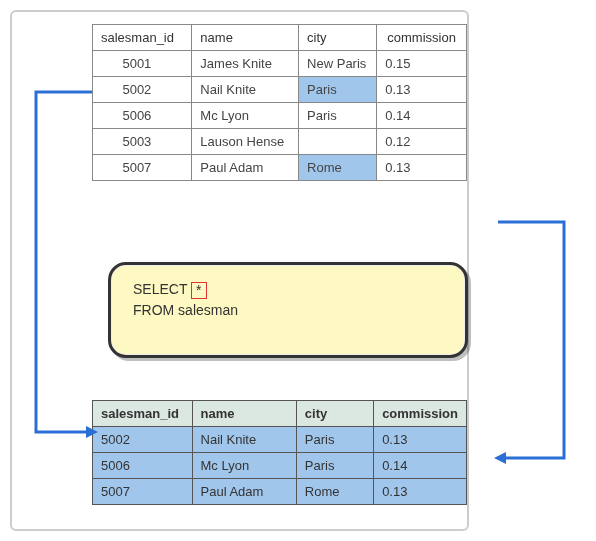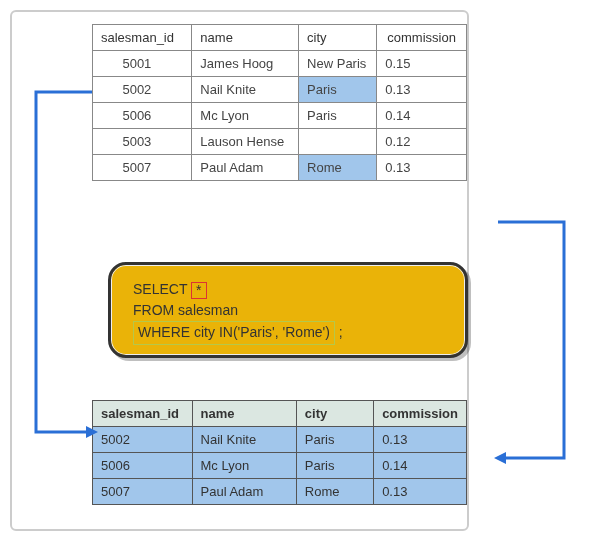--- a/index.html
+++ b/index.html
@@ -48,21 +48,21 @@
   .source-table .col4 { width: 90px; text-align: center; }
   .source-table td.col1 { text-align: right; padding-right: 40px; margin-left: 20px; }
   .source-table td.col4 { text-align: left; }
   .hl-city { background: #a1c6eb; }
   .query-box {
     position: absolute;
     left: 96px;
     top: 250px;
     width: 360px;
     height: 96px;
-    background: #eab308;
+    background: #fef9c3;
     border: 3px solid #333;
     border-radius: 18px;
     box-shadow: inset 0 0 0 1px #eee, 3px 3px 0 rgba(0,0,0,0.25);
     padding: 14px 22px;
     font-family: Verdana, Arial, sans-serif;
     font-size: 14px;
     color: #333;
     line-height: 1.5;
   }
   .star-box {
@@ -126,21 +126,21 @@
       <tr>
         <th class="col1">salesman_id</th>
         <th class="col2">name</th>
         <th class="col3">city</th>
         <th class="col4">commission</th>
       </tr>
     </thead>
     <tbody id="source-body">
         <tr>
           <td class="col1">5001</td>
-          <td class="col2">James Hoog</td>
+          <td class="col2">James Knite</td>
           <td class="col3">New Paris</td>
           <td class="col4">0.15</td>
         </tr>
         <tr>
           <td class="col1">5002</td>
           <td class="col2">Nail Knite</td>
           <td class="col3 hl-city">Paris</td>
           <td class="col4">0.13</td>
         </tr>
         <tr>
@@ -163,24 +163,20 @@
         </tr>
       </tbody>
   </table>
 
   <div class="query-box">
     <div>
       <span>SELECT</span>
       <span class="star-box">*</span>
     </div>
     <div>FROM salesman</div>
-    <div>
-      <span class="where-box">WHERE city IN('Paris', 'Rome')</span>
-      <span>;</span>
-    </div>
   </div>
 
   <table class="result-table">
     <thead>
       <tr>
         <th class="c1">salesman_id</th>
         <th class="c2">name</th>
         <th class="c3">city</th>
         <th class="c4">commission</th>
       </tr>

